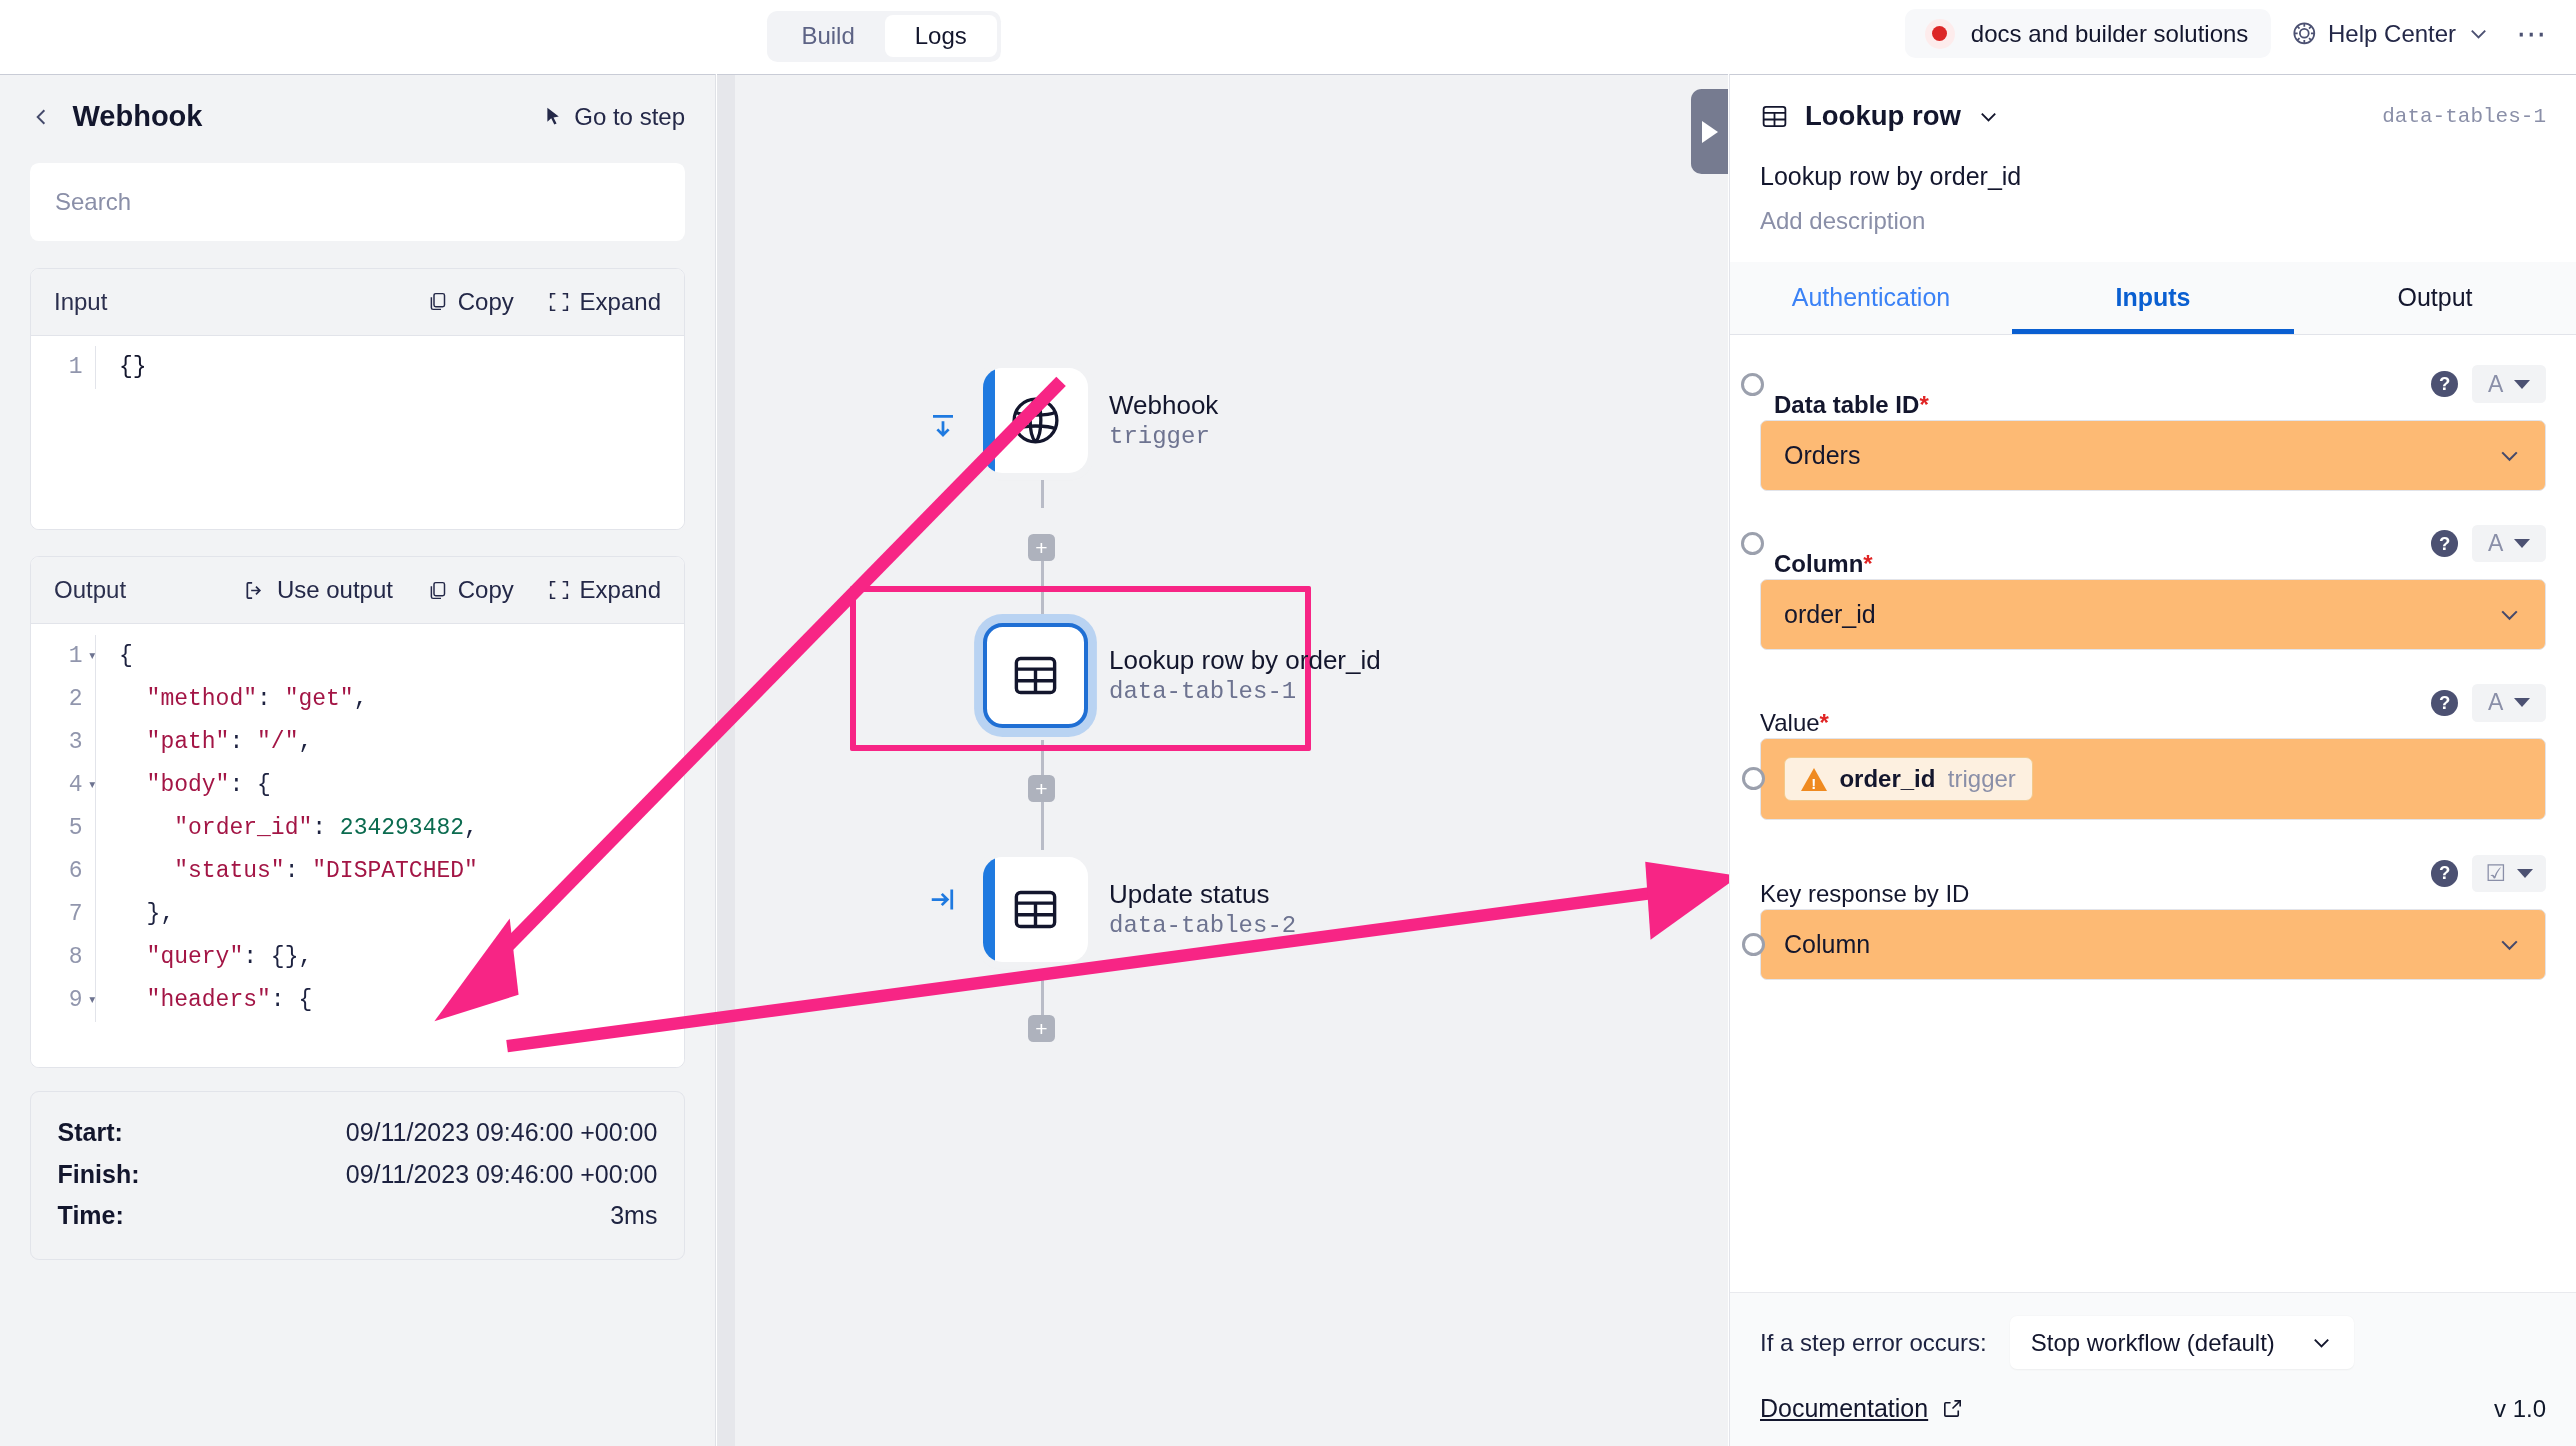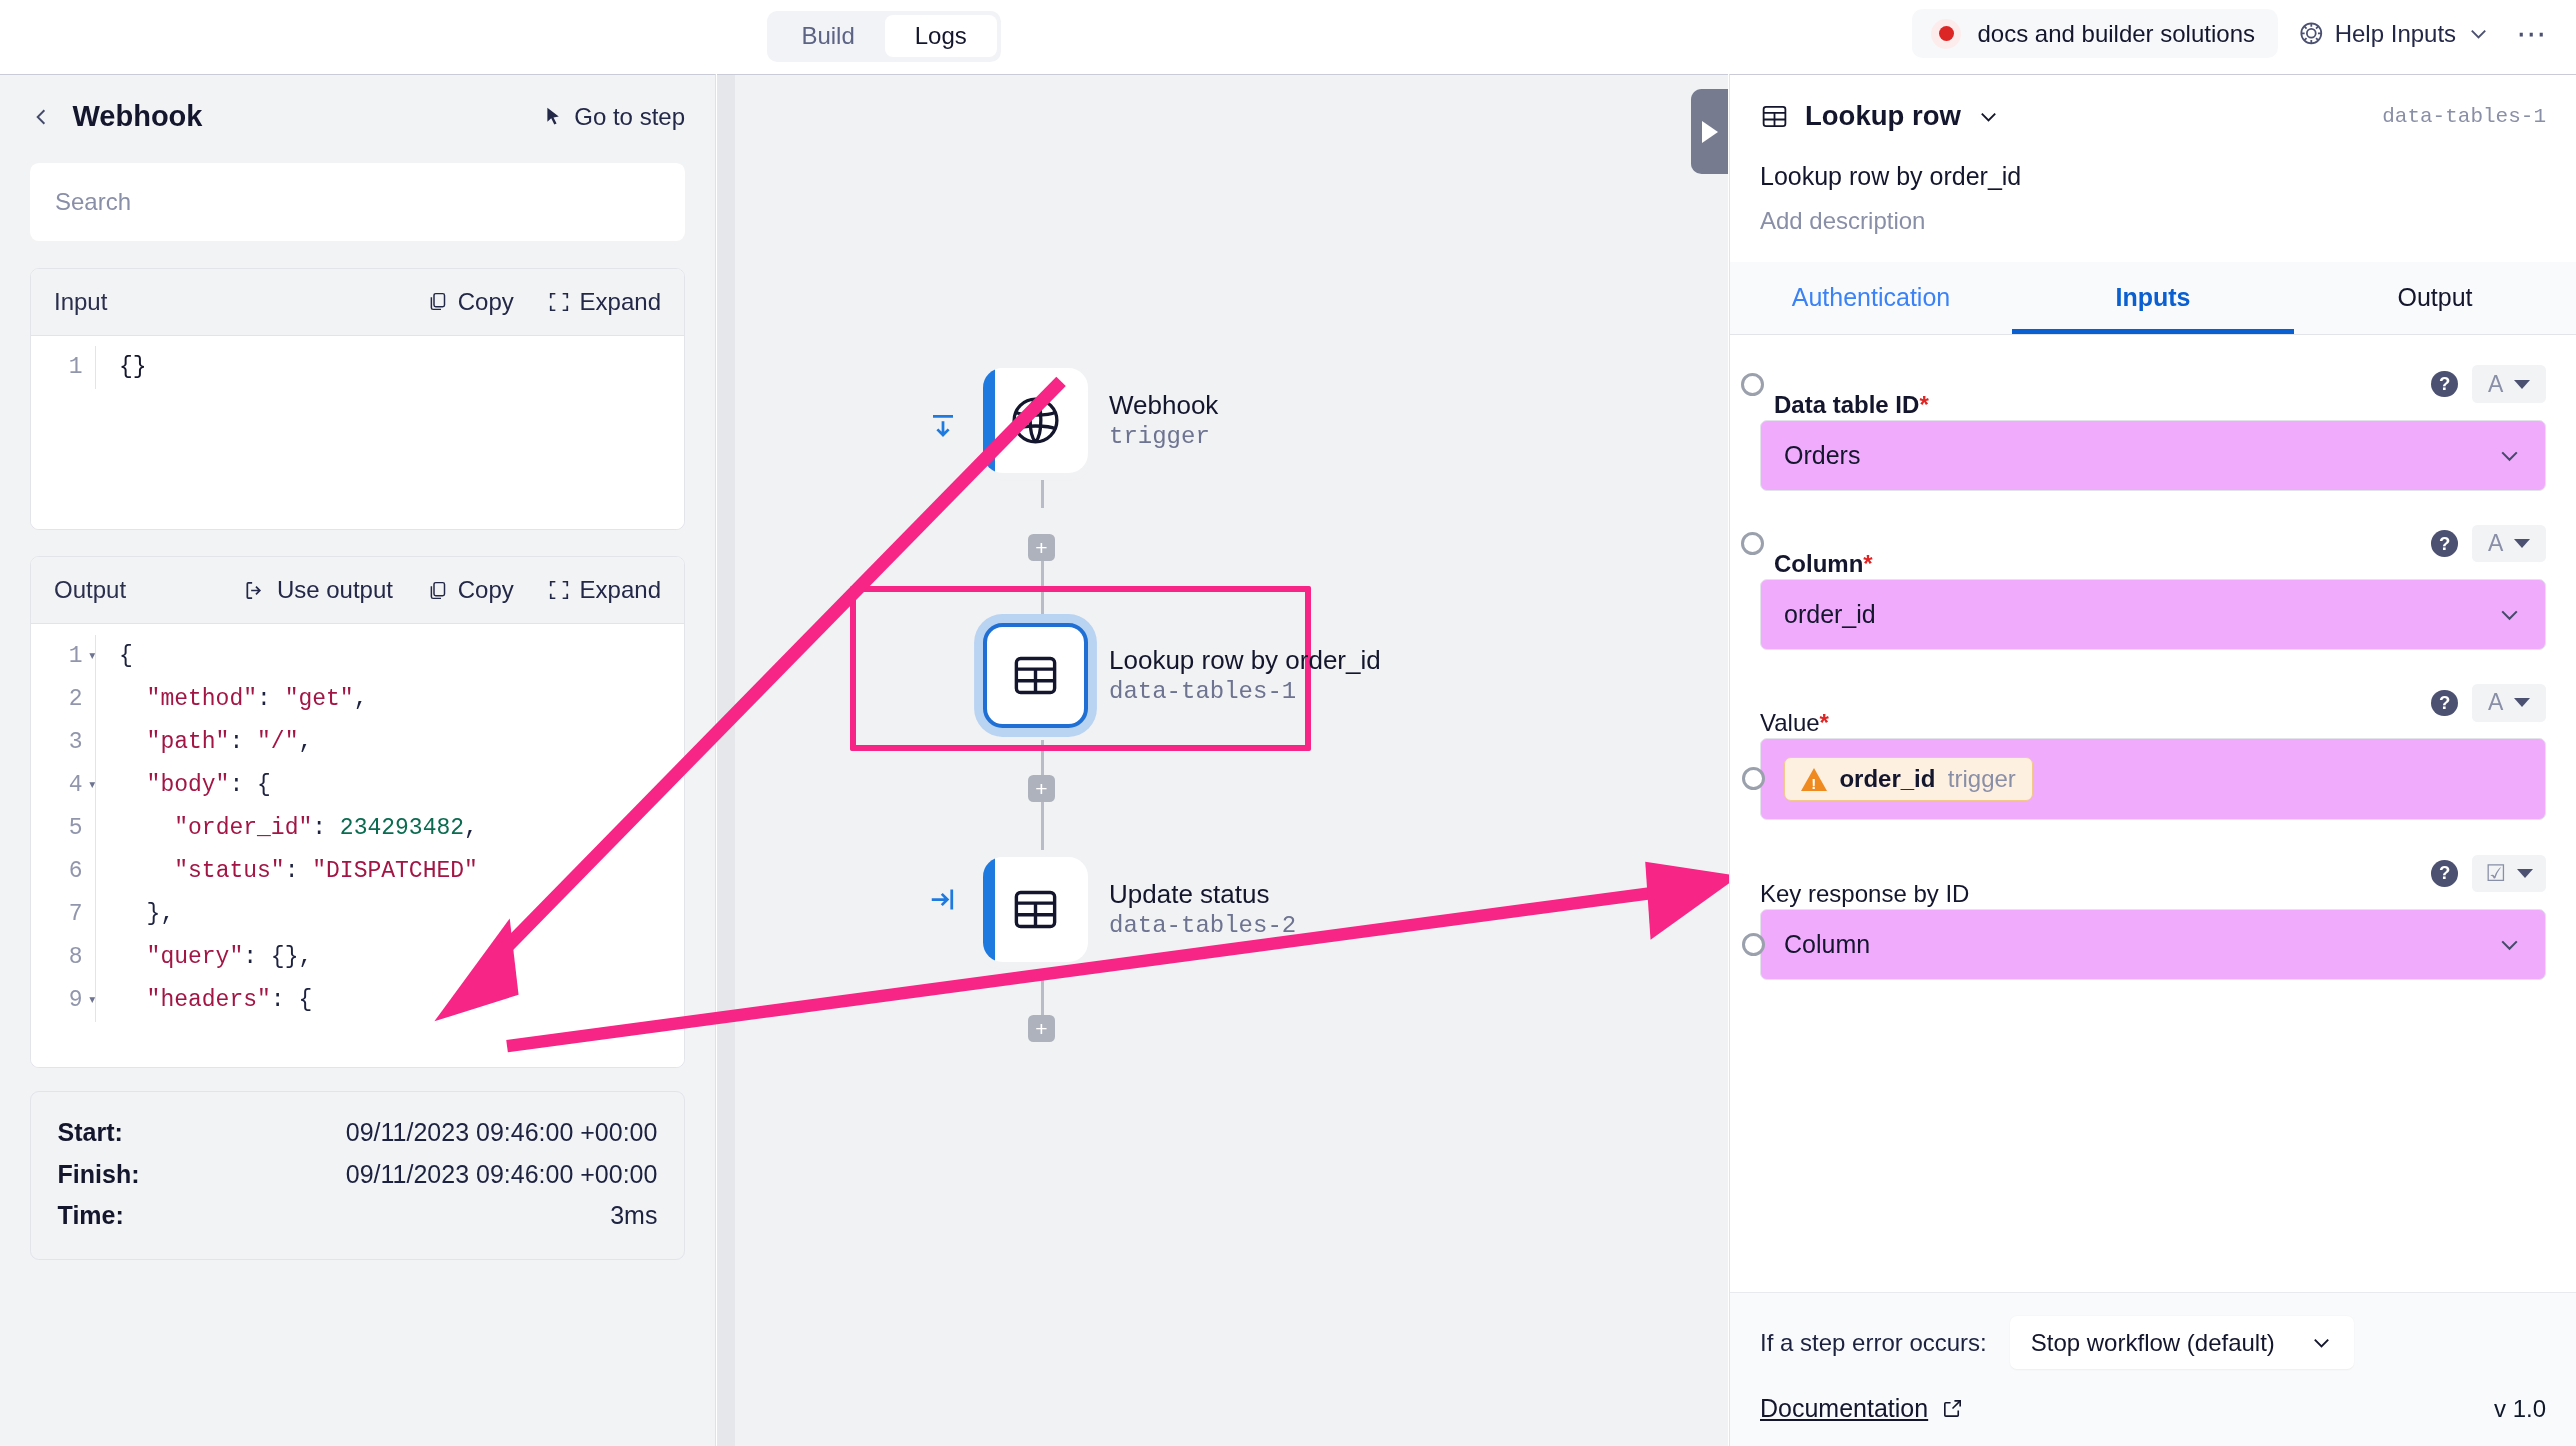--- a/index.html
+++ b/index.html
@@ -205,21 +205,21 @@
     display:flex; align-items:center; gap:10.6px; cursor:pointer;
     color:#8a8fa8; font-size:23px; min-width: 74px; justify-content:center;
   }
   .caret-down {
     width:0;height:0;border-left:8px solid transparent;border-right:8px solid transparent;
     border-top:9.8px solid #4c5172;
   }
   .control {
     margin-top: 12.4px; height: 71px; border:0.9px solid #e2e4ea; border-radius: 7px;
     display:flex; align-items:center; padding: 0 23px; font-size:25px; color:#13162d;
-    background:#f0abfc; cursor:pointer;
+    background:#fdba74; cursor:pointer;
   }
   .control .chev-d { margin-left:auto; font-size:25px; color:#454a6b; }
   .control.tall { height: 82px; }
   .chip {
     display:inline-flex; align-items:center; gap:12.4px;
     background:#fdf0e0; border:0.9px solid #f3c98b; border-radius:7px;
     padding: 7px 16px; font-size:24px;
   }
   .chip .warn {
     width:0;height:0;border-left:13.3px solid transparent;border-right:13.3px solid transparent;
@@ -266,21 +266,21 @@
         <span>docs and builder solutions</span>
       </div>
       <div class="helpcenter">
         <span>
           <svg width="26.6" height="26.6" viewBox="0 0 24 24" fill="none" stroke="#4c5172" stroke-width="1.6">
             <circle cx="12" cy="12" r="9"></circle>
               <circle cx="12" cy="12" r="4"></circle>
             <path d="M12 3v3M12 18v3M3 12h3M18 12h3M5.6 5.6l2.1 2.1M16.3 16.3l2.1 2.1M18.4 5.6l-2.1 2.1M7.7 16.3l-2.1 2.1"></path>
           </svg>
         </span>
-        <span>Help Inputs</span>
+        <span>Help Center</span>
         <span class="chev">
           <svg width="23" height="23" viewBox="0 0 24 24" fill="none" stroke="#4c5172" stroke-width="2">
               <path d="M5 9l7 7 7-7"></path>
             </svg>
         </span>
       </div>
       <div class="dots">⋯</div>
     </div>
   </div>
 

